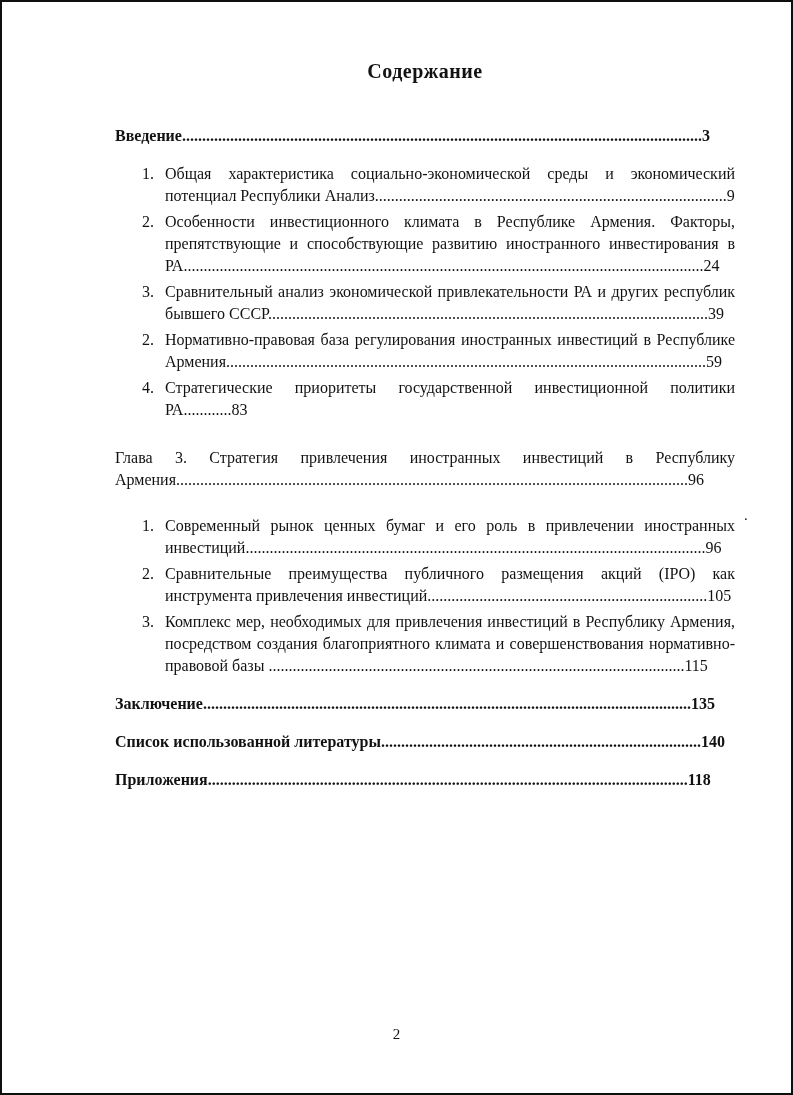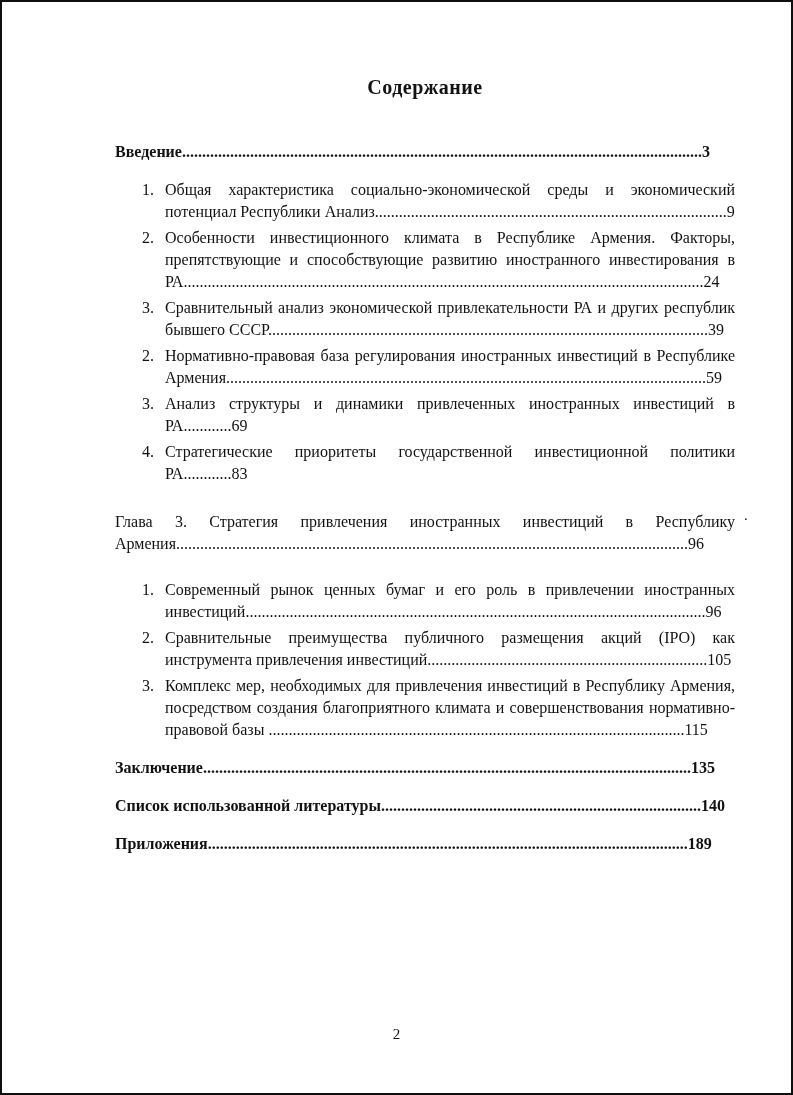--- a/index.html
+++ b/index.html
@@ -19,21 +19,21 @@
     overflow: hidden;
   }
   .doc {
     padding: 58px 56px 0 113px;
   }
   .title {
     font-size: 20px;
     font-weight: bold;
     text-align: center;
     letter-spacing: 0.5px;
-    margin: 16px 0 42px 0;
+    margin: 0 0 42px 0;
   }
   .entry {
     font-size: 16px;
     line-height: 22px;
     text-align: justify;
     margin: 0;
     overflow-wrap: anywhere;
   }
   .e-intro   { font-weight: bold; margin-bottom: 16px; }
   .e-chapter { font-weight: bold; margin: 8px 0 7px 0; }
@@ -69,26 +69,25 @@
 
 <div class="page">
   <div class="doc">
     <h1 class="title">Содержание</h1>
     <div id="toc">
         <p class="entry e-intro"><span>Введение</span><span class="leader">..................................................................................................................................</span><span class="pagenum">3</span></p>
         <p class="entry e-item"><span class="num">1.</span><span>Общая характеристика социально-экономической среды и экономический потенциал Республики Анализ</span><span class="leader">........................................................................................</span><span class="pagenum">9</span></p>
         <p class="entry e-item"><span class="num">2.</span><span>Особенности инвестиционного климата в Республике Армения. Факторы, препятствующие и способствующие развитию иностранного инвестирования в РА</span><span class="leader">..................................................................................................................................</span><span class="pagenum">24</span></p>
         <p class="entry e-item"><span class="num">3.</span><span>Сравнительный анализ экономической привлекательности РА и других республик бывшего СССР</span><span class="leader">..............................................................................................................</span><span class="pagenum">39</span></p>
         <p class="entry e-item"><span class="num">2.</span><span>Нормативно-правовая база регулирования иностранных инвестиций в Республике Армения</span><span class="leader">........................................................................................................................</span><span class="pagenum">59</span></p>
-        <p class="entry e-item"><span class="num">3.</span><span>Анализ структуры и динамики привлеченных иностранных инвестиций в РА</span><span class="leader">............</span><span class="pagenum">69</span></p>
         <p class="entry e-item"><span class="num">4.</span><span>Стратегические приоритеты государственной инвестиционной политики РА</span><span class="leader">............</span><span class="pagenum">83</span></p>
         <p class="entry e-chapter3"><span>Глава 3. Стратегия привлечения иностранных инвестиций в Республику Армения</span><span class="leader">................................................................................................................................</span><span class="pagenum">96</span></p>
         <p class="entry e-item"><span class="num">1.</span><span>Современный рынок ценных бумаг и его роль в привлечении иностранных инвестиций</span><span class="leader">...................................................................................................................</span><span class="pagenum">96</span></p>
         <p class="entry e-item"><span class="num">2.</span><span>Сравнительные преимущества публичного размещения акций (IPO) как инструмента привлечения инвестиций</span><span class="leader">......................................................................</span><span class="pagenum">105</span></p>
         <p class="entry e-item"><span class="num">3.</span><span>Комплекс мер, необходимых для привлечения инвестиций в Республику Армения, посредством создания благоприятного климата и совершенствования нормативно-правовой базы </span><span class="leader">........................................................................................................</span><span class="pagenum">115</span></p>
         <p class="entry e-back"><span>Заключение</span><span class="leader">..........................................................................................................................</span><span class="pagenum">135</span></p>
         <p class="entry e-back"><span>Список использованной литературы</span><span class="leader">................................................................................</span><span class="pagenum">140</span></p>
-        <p class="entry e-back"><span>Приложения</span><span class="leader">........................................................................................................................</span><span class="pagenum">189</span></p>
+        <p class="entry e-back"><span>Приложения</span><span class="leader">........................................................................................................................</span><span class="pagenum">118</span></p>
       </div>
   </div>
   <div class="stray-dot">.</div>
   <div class="page-num">2</div>
 </div>
 
 </body></html>

